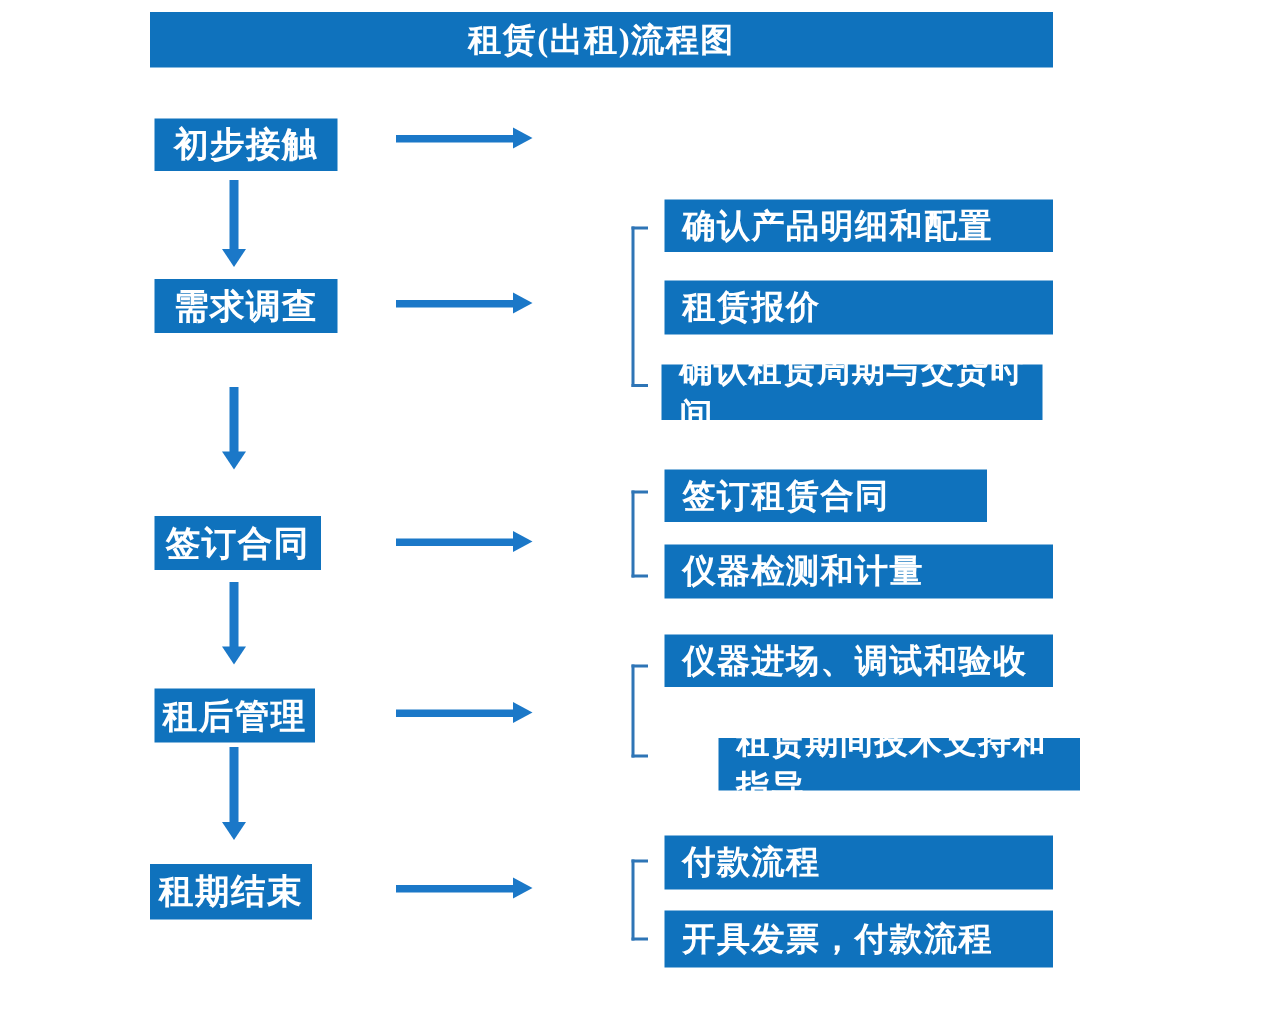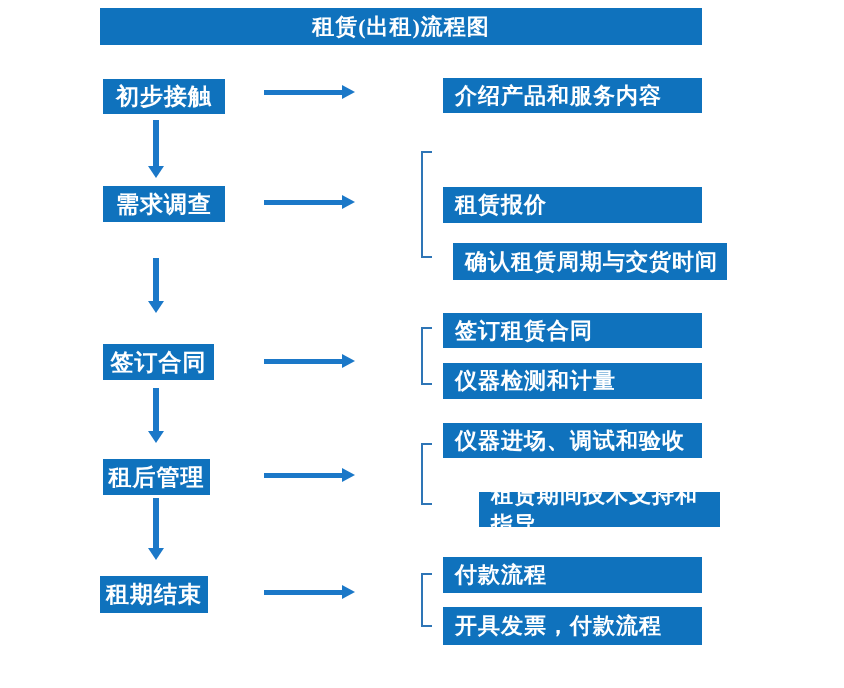--- a/index.html
+++ b/index.html
@@ -101,23 +101,23 @@
   <div class="h-arrow" style="left:264px; top:200px;"></div>
   <div class="h-arrow" style="left:264px; top:359px;"></div>
   <div class="h-arrow" style="left:264px; top:473px;"></div>
   <div class="h-arrow" style="left:264px; top:590px;"></div>
 
   <div class="bracket" style="top:151px; height:107px;"></div>
   <div class="bracket" style="top:327px; height:58px;"></div>
   <div class="bracket" style="top:443px; height:62px;"></div>
   <div class="bracket" style="top:573px; height:54px;"></div>
 
-  <div class="bluebox detail" style="left:443px; top:78px;  width:259px; height:35px;">介绍产品和服务内容</div>
+  <div class="bluebox detail" style="left:443px; top:133px; width:259px; height:35px;">确认产品明细和配置</div>
   <div class="bluebox detail" style="left:443px; top:187px; width:259px; height:36px;text-align:right;">租赁报价</div>
-  <div class="bluebox detail" style="left:453px; top:243px; width:274px; height:37px;">确认租赁周期与交货时间</div>
-  <div class="bluebox detail" style="left:443px; top:313px; width:259px; height:35px;">签订租赁合同</div>
+  <div class="bluebox detail" style="left:441px; top:243px; width:254px; height:37px;">确认租赁周期与交货时间</div>
+  <div class="bluebox detail" style="left:443px; top:313px; width:215px; height:35px;">签订租赁合同</div>
   <div class="bluebox detail" style="left:443px; top:363px; width:259px; height:36px;">仪器检测和计量</div>
   <div class="bluebox detail" style="left:443px; top:423px; width:259px; height:35px;">仪器进场、调试和验收</div>
   <div class="bluebox detail" style="left:443px; top:492px; width:241px; height:35px;margin-left:36px;">租赁期间技术支持和指导</div>
   <div class="bluebox detail" style="left:443px; top:557px; width:259px; height:36px;">付款流程</div>
   <div class="bluebox detail" style="left:443px; top:607px; width:259px; height:38px;">开具发票，付款流程</div>
 
 </div>
 
 </body></html>

